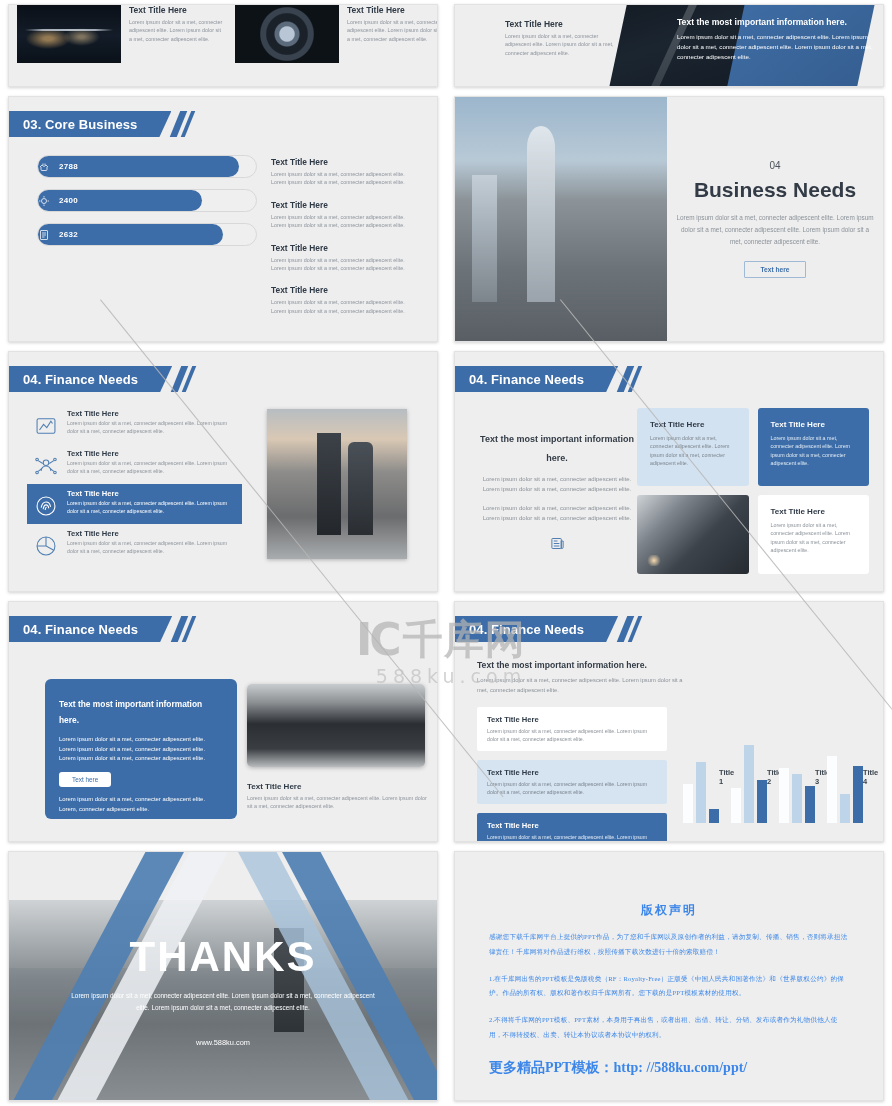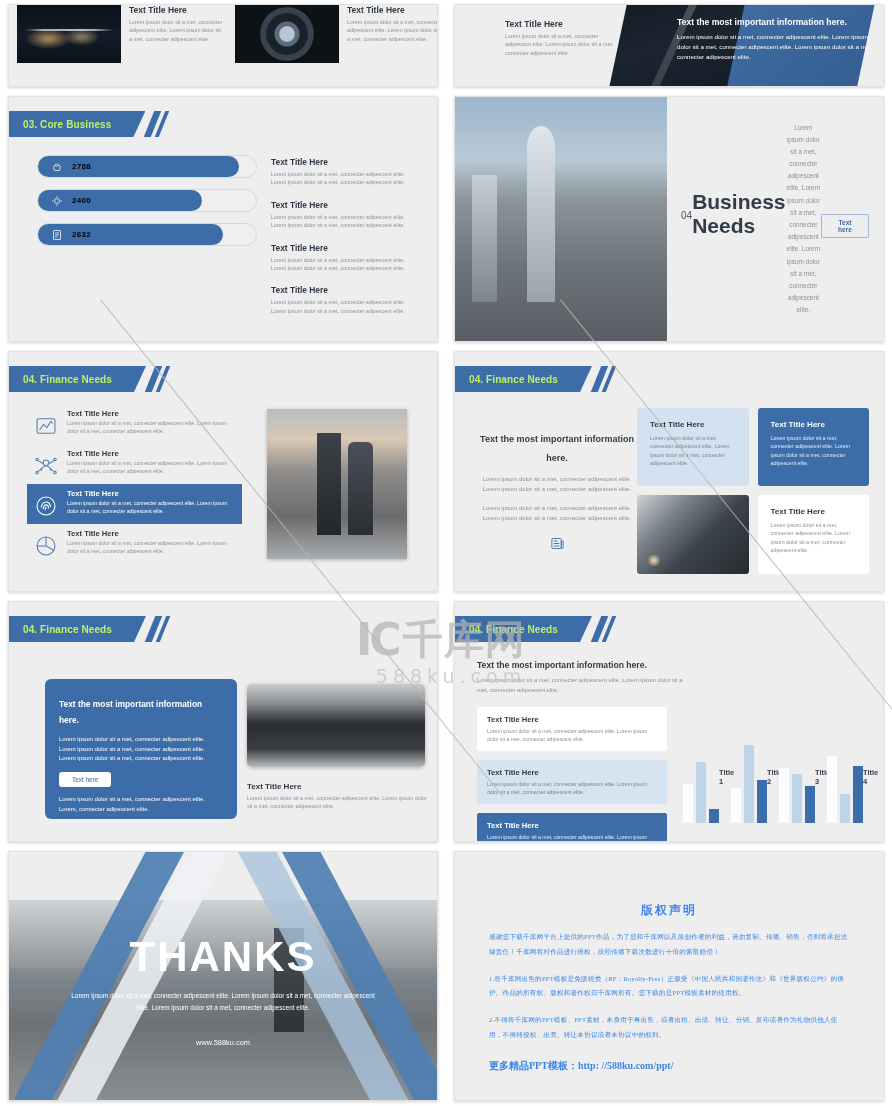--- a/index.html
+++ b/index.html
@@ -23,24 +23,24 @@
     position: relative; width: 100%; height: 100%;
     background: #eeeeee;
     border: 1px solid #e2e2e2;
     box-shadow: 0 1px 3px rgba(0,0,0,0.18);
     overflow: hidden;
   }
 
   
   .banner { position: absolute; left: 0; top: 14px; height: 26px; display: flex; align-items: stretch; }
   .banner-body {
-    background: #3d6da8; color: #bef264;
+    background: #3d6da8; color: #ffffff;
     display: flex; align-items: center;
     padding: 0 26px 0 14px;
-    font-size: 10px; font-weight: bold; letter-spacing: .1px;
+    font-size: 13px; font-weight: bold; letter-spacing: .1px;
     clip-path: polygon(0 0, 100% 0, calc(100% - 12px) 100%, 0 100%);
     padding-right: 34px;
   }
   .banner-slash { width: 7px; background: #3d6da8; transform: skewX(-22deg); margin-left: 4px; }
   .banner-slash.thin { width: 4px; }
 
   
   .r1l { display: flex; align-items: flex-start; gap: 10px; padding: 0 8px; height: 100%; }
   .r1l .blk { display: flex; gap: 8px; flex: 1; padding-top: 0; }
   .photo { background: #2b3440; flex-shrink: 0; }
@@ -95,22 +95,22 @@
   
   .cb-wrap { position: absolute; left: 28px; right: 16px; top: 58px; display: flex; gap: 14px; }
   .cb-bars { width: 220px; display: flex; flex-direction: column; gap: 11px; }
   .bar-track {
     position: relative; height: 23px; border-radius: 11.5px;
     background: #efefef; border: 1px solid #d8d8d8;
   }
   .bar-fill {
     position: absolute; left: 0; top: 0; bottom: 0;
     background: #3d6da8; border-radius: 11.5px;
-    display: flex; align-items: center; gap: 9px; padding-left: 13px;
-    color: #000000;
+    display: flex; align-items: center; gap: 9px; 
+    color: #ffffff;
   }
   .bar-ico { width: 12px; height: 12px; opacity: .95; }
   .bar-val { font-size: 8px; font-weight: bold; letter-spacing: .3px; }
   .cb-texts { flex: 1; display: flex; flex-direction: column; gap: 13px; padding-top: 2px; }
   .cb-texts .tt { font-size: 8.4px; }
   .cb-texts .tb { font-size: 5.4px; }
 
   
   .fn-split { display: flex; height: 100%; }
   .fn-photo {
@@ -120,21 +120,21 @@
     position: relative;
   }
   .fn-photo::before{
     content:""; position:absolute; left:34%; top:12%; width:13%; height:72%;
     background:linear-gradient(180deg,#dfe6ec,#9aa3ab); border-radius:50% 50% 0 0 / 12% 12% 0 0;
   }
   .fn-photo::after{
     content:""; position:absolute; left:8%; top:32%; width:12%; height:52%;
     background:linear-gradient(180deg,#c3ced7,#7d858c);
   }
-  .fn-right { flex: 1; display: flex; flex-direction: row; align-items: center; justify-content: center; padding: 0 14px; }
+  .fn-right { flex: 1; display: flex; flex-direction: column; align-items: center; justify-content: center; padding: 0 8px; }
   .fn-num { font-size: 10px; color: #4b535c; margin-bottom: 7px; }
   .fn-title { font-size: 21px; font-weight: bold; color: #333c46; margin-bottom: 10px; }
   .fn-para { font-size: 6.4px; line-height: 1.9; color: #8b9299; text-align: center; }
   .fn-btn {
     margin-top: 13px; border: 1px solid #9fb9d6; color: #3d6da8;
     font-size: 6.6px; font-weight: bold; padding: 4px 16px; background: transparent;
     border-radius: 1px;
   }
 
   
@@ -252,21 +252,21 @@
   .th-v .s4 { left: 218px; background: #a9c3db; opacity: .8; transform: rotate(-28deg); }
   .th-txt { position: absolute; left: 0; right: 0; top: 84px; text-align: center; color: #fff; }
   .th-title { font-size: 42px; font-weight: bold; letter-spacing: 2px; line-height: 1; }
   .th-sub { margin-top: 12px; font-size: 6.4px; line-height: 1.9; padding: 0 58px; }
   .th-url { margin-top: 24px; font-size: 7.4px; }
 
   
   .cp-slide { padding: 26px 34px; color: #3b86e8; }
   .cp-h { text-align: center; font-size: 12px; font-weight: bold; font-family: "Liberation Serif", serif; margin: 24px 0 11px; letter-spacing: 2px; }
   .cp-p { font-size: 6.6px; line-height: 2.25; font-family: "Liberation Serif", serif; margin-bottom: 12px; letter-spacing: .2px; }
-  .cp-f { font-size: 10px; font-weight: bold; font-family: "Liberation Serif", serif; margin-top: 16px; }
+  .cp-f { font-size: 14px; font-weight: bold; font-family: "Liberation Serif", serif; margin-top: 16px; }
 
   
   .overlay { position: absolute; inset: 0; pointer-events: none; }
   .wm { position: absolute; left: 356px; top: 612px; width: 190px; text-align: center; }
   .wm-top { display: flex; align-items: center; gap: 4px; color: #b4b4b4; opacity: .72; }
   .wm-ic { font-size: 44px; font-weight: bold; font-family: "DejaVu Sans", sans-serif; letter-spacing: -3px; }
   .wm-cn { font-size: 40px; font-weight: bold; font-family: "DejaVu Sans", sans-serif; letter-spacing: 1px; }
   .wm-bot { margin-top: -2px; color: #c2c2c2; opacity: .72; font-size: 19px; letter-spacing: 5px; font-family: "DejaVu Sans", sans-serif; }
   .diag { position: absolute; background: #b6b6b6; opacity: .85; }
   .d1 { left: 100px; top: 300px; width: 1px; height: 640px; transform: rotate(-39deg); transform-origin: top left; }

